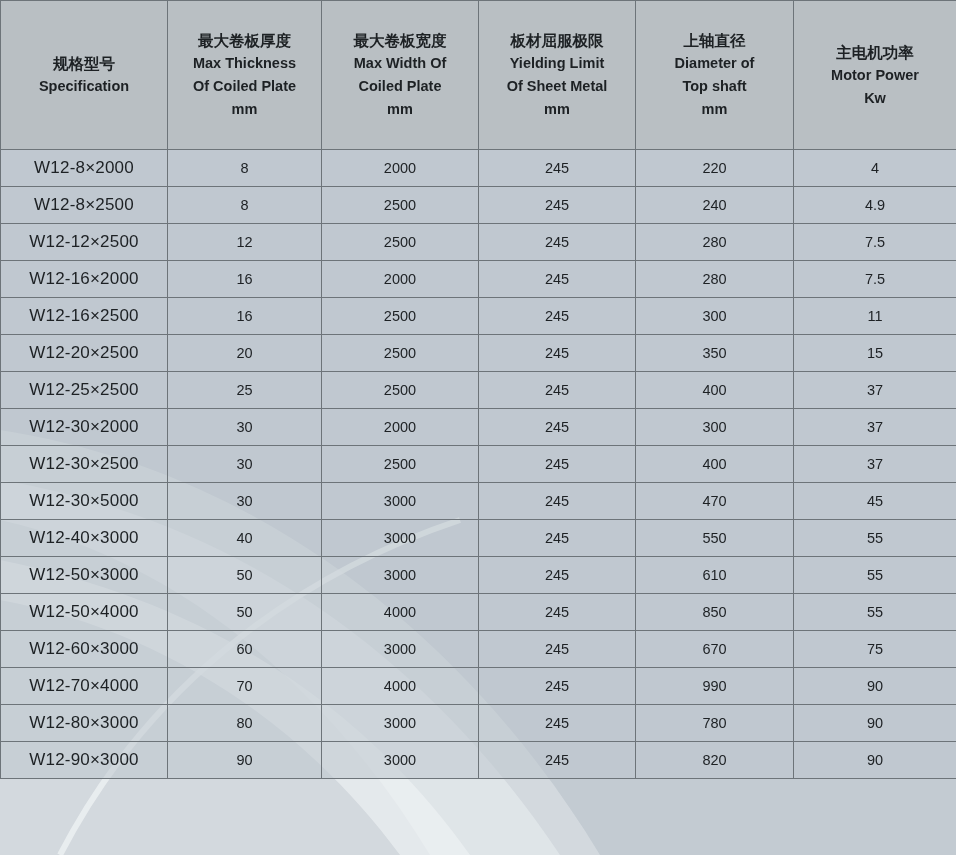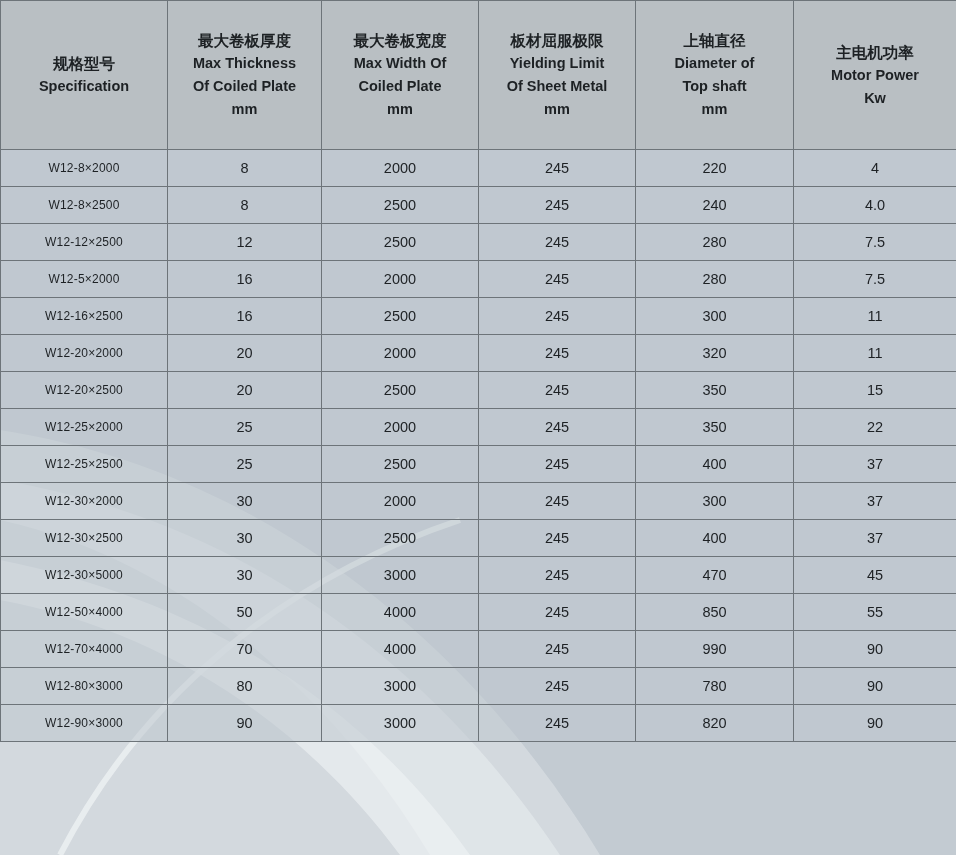--- a/index.html
+++ b/index.html
@@ -55,21 +55,21 @@
   .spec-table thead th .unit {
     font-size: 14.5px;
     display: block;
   }
   .spec-table tbody td {
     height: 34px;
     font-size: 14.5px;
     background: rgba(190,199,206,0.55);
   }
   .spec-table tbody td.spec-cell {
-    font-size: 12px;
+    font-size: 17px;
     letter-spacing: 0.2px;
   }
   col.c0 { width: 167px; }
   col.c1 { width: 154px; }
   col.c2 { width: 157px; }
   col.c3 { width: 157px; }
   col.c4 { width: 158px; }
   col.c5 { width: 163px; }
 </style>
 </head>
@@ -139,69 +139,53 @@
           <td>245</td>
           <td>220</td>
           <td>4</td>
         </tr>
         <tr>
           <td class="spec-cell">W12-8×2500</td>
           <td>8</td>
           <td>2500</td>
           <td>245</td>
           <td>240</td>
-          <td>4.0</td>
+          <td>4.9</td>
         </tr>
         <tr>
           <td class="spec-cell">W12-12×2500</td>
           <td>12</td>
           <td>2500</td>
           <td>245</td>
           <td>280</td>
           <td>7.5</td>
         </tr>
         <tr>
-          <td class="spec-cell">W12-5×2000</td>
+          <td class="spec-cell">W12-16×2000</td>
           <td>16</td>
           <td>2000</td>
           <td>245</td>
           <td>280</td>
           <td>7.5</td>
         </tr>
         <tr>
           <td class="spec-cell">W12-16×2500</td>
           <td>16</td>
           <td>2500</td>
           <td>245</td>
           <td>300</td>
           <td>11</td>
         </tr>
         <tr>
-          <td class="spec-cell">W12-20×2000</td>
-          <td>20</td>
-          <td>2000</td>
-          <td>245</td>
-          <td>320</td>
-          <td>11</td>
-        </tr>
-        <tr>
           <td class="spec-cell">W12-20×2500</td>
           <td>20</td>
           <td>2500</td>
           <td>245</td>
           <td>350</td>
           <td>15</td>
-        </tr>
-        <tr>
-          <td class="spec-cell">W12-25×2000</td>
-          <td>25</td>
-          <td>2000</td>
-          <td>245</td>
-          <td>350</td>
-          <td>22</td>
         </tr>
         <tr>
           <td class="spec-cell">W12-25×2500</td>
           <td>25</td>
           <td>2500</td>
           <td>245</td>
           <td>400</td>
           <td>37</td>
         </tr>
         <tr>
@@ -222,28 +206,52 @@
         </tr>
         <tr>
           <td class="spec-cell">W12-30×5000</td>
           <td>30</td>
           <td>3000</td>
           <td>245</td>
           <td>470</td>
           <td>45</td>
         </tr>
         <tr>
+          <td class="spec-cell">W12-40×3000</td>
+          <td>40</td>
+          <td>3000</td>
+          <td>245</td>
+          <td>550</td>
+          <td>55</td>
+        </tr>
+        <tr>
+          <td class="spec-cell">W12-50×3000</td>
+          <td>50</td>
+          <td>3000</td>
+          <td>245</td>
+          <td>610</td>
+          <td>55</td>
+        </tr>
+        <tr>
           <td class="spec-cell">W12-50×4000</td>
           <td>50</td>
           <td>4000</td>
           <td>245</td>
           <td>850</td>
           <td>55</td>
         </tr>
         <tr>
+          <td class="spec-cell">W12-60×3000</td>
+          <td>60</td>
+          <td>3000</td>
+          <td>245</td>
+          <td>670</td>
+          <td>75</td>
+        </tr>
+        <tr>
           <td class="spec-cell">W12-70×4000</td>
           <td>70</td>
           <td>4000</td>
           <td>245</td>
           <td>990</td>
           <td>90</td>
         </tr>
         <tr>
           <td class="spec-cell">W12-80×3000</td>
           <td>80</td>

